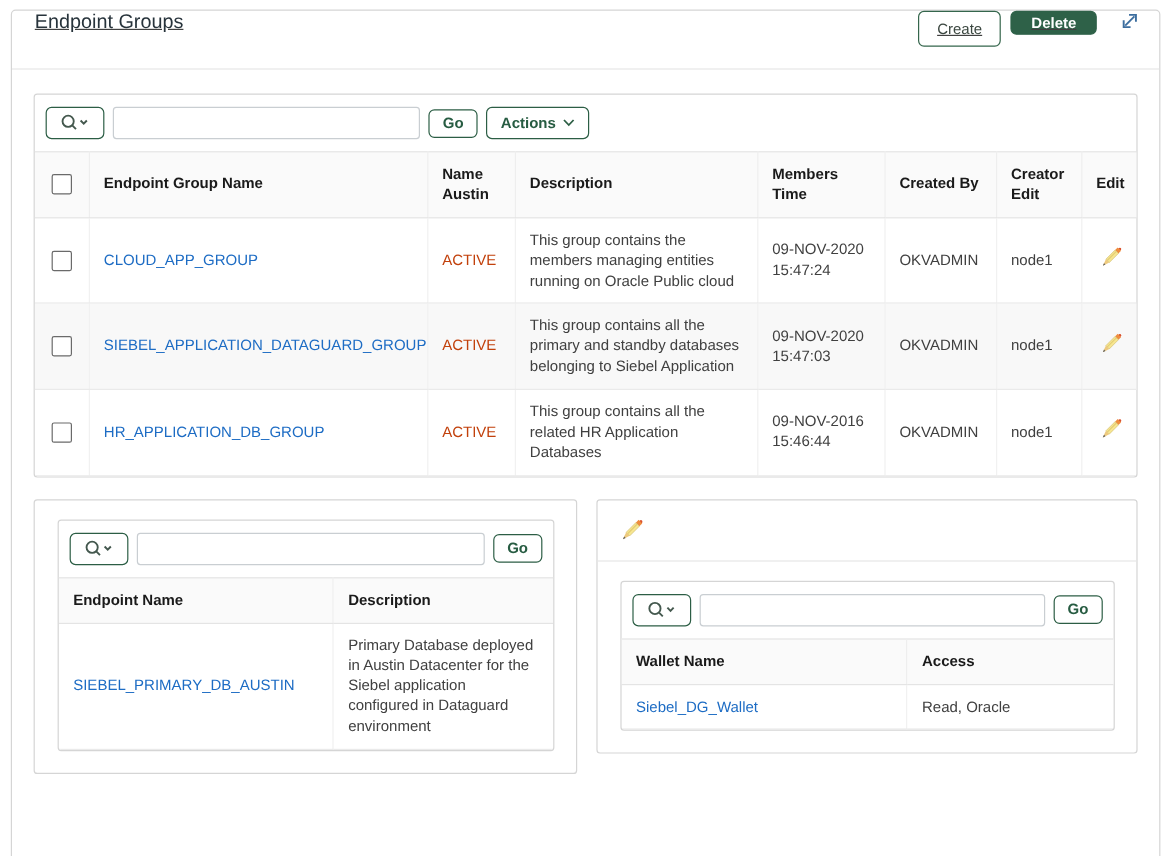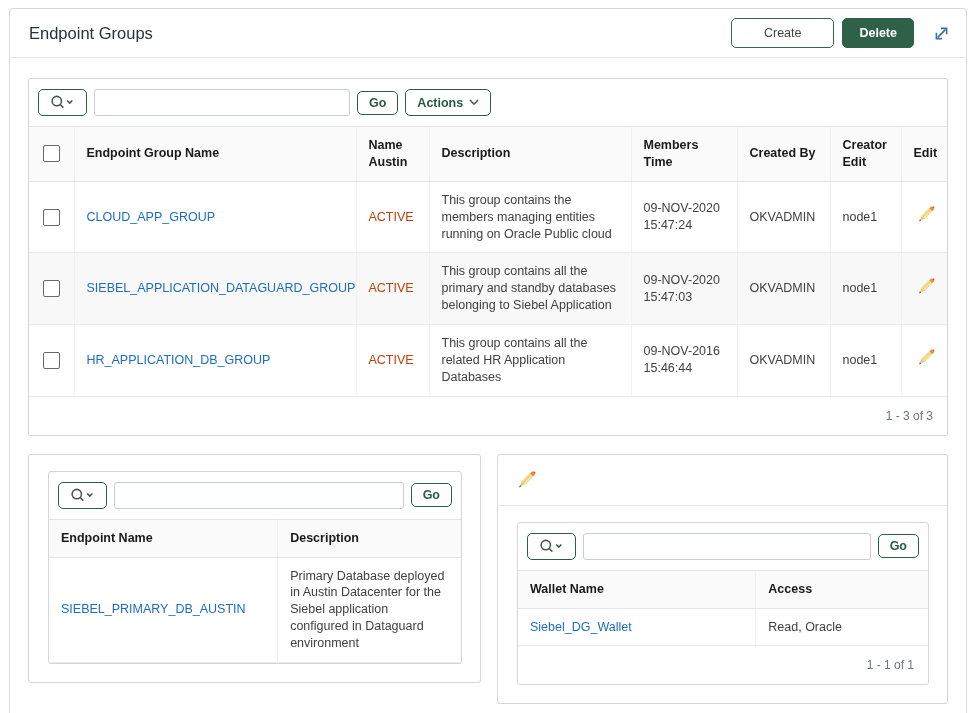--- a/index.html
+++ b/index.html
@@ -2,28 +2,28 @@
 <html><head>
 <meta charset="utf-8">
 <style>
   * { box-sizing: border-box; margin: 0; padding: 0; }
   html, body { width: 978px; height: 713px; overflow: hidden; background: #fff;
     font-family: "Liberation Sans", sans-serif; color: #404040; }
   .outer-card { position: absolute; left: 9px; top: 8px; width: 958px; height: 770px;
     border: 1px solid #d5d5d5; border-radius: 4px; background: #fff; }
 
   
-  .region-header { height: 49px; display: flex; align-items: center;
-    padding: 0 16px 0 19px; border-bottom: 1px solid #e7e7e7; }
+  .region-header { height: 49px; display: flex; align-items: flex-start;
+    padding: 0 16px 0 19px; border-bottom: 1px solid #e7e7e7; text-decoration: underline; }
   .region-title { flex: 1; font-size: 16.5px; color: #27333b; }
   .btn { font-family: inherit; cursor: pointer; font-size: 12.5px; border-radius: 5px; }
   .btn-outline { background: #fff; border: 1px solid #35664c; color: #3b4740;
-    height: 30px; padding: 0 32px; }
+    height: 30px; padding: 0 15px; }
   .btn-solid { background: #2e6148; border: 1px solid #2e6148; color: #fff;
-    font-weight: bold; height: 30px; padding: 0 16px; margin-left: 8px; }
+    font-weight: bold; height: 20px; padding: 0 16px; margin-left: 8px; }
   .expand-wrap { margin-left: 19px; display: flex; align-items: center; cursor: pointer; }
 
   
   .table-card { margin: 20px 18px 0 18px; border: 1px solid #d5d5d5; border-radius: 3px;
     background: #fff; overflow: hidden; }
   .toolbar { display: flex; align-items: center; padding: 10px 9px; gap: 7px; }
   .search-btn { width: 49px; height: 27px; border: 1px solid #2c5e45; border-radius: 5px;
     background: #fff; display: flex; align-items: center; justify-content: center; cursor: pointer; }
   .search-input { height: 27px; border: 1px solid #c9ced2; border-radius: 3px;
     font-family: inherit; font-size: 12.5px; padding: 0 8px; }
@@ -195,21 +195,20 @@
                 <polygon points="3.6,10 11.2,2.4 14,5.2 6.4,12.8" fill="#f7e690" stroke="#cdb968" stroke-width="0.5"></polygon>
                 <line x1="12.3" y1="3.5" x2="4.7" y2="11.1" stroke="#e3cd74" stroke-width="1"></line>
                 <polygon points="1,15.5 3.6,10 6.4,12.8" fill="#edc97e"></polygon>
                 <polygon points="1,15.5 2,13.3 3.2,14.5" fill="#5d5d5d"></polygon>
               </svg>
             </span>
           </td>
         </tr>
       </tbody>
     </table>
-    <div class="table-footer">1 - 3 of 3</div>
   </div>
 
   <div class="panels">
 
     <div class="panel panel-gm">
       <div class="panel-inner">
         <div class="toolbar">
           <button class="search-btn">
             <span class="icon">
               <svg width="27" height="17" viewBox="0 0 26 16">
@@ -288,18 +287,17 @@
               <th>Access</th>
             </tr>
           </thead>
           <tbody>
             <tr>
               <td><a class="link">Siebel_DG_Wallet</a></td>
               <td>Read, Oracle</td>
             </tr>
           </tbody>
         </table>
-        <div class="table-footer">1 - 1 of 1</div>
       </div>
     </div>
 
   </div>
 </div>
 
 </body></html>

